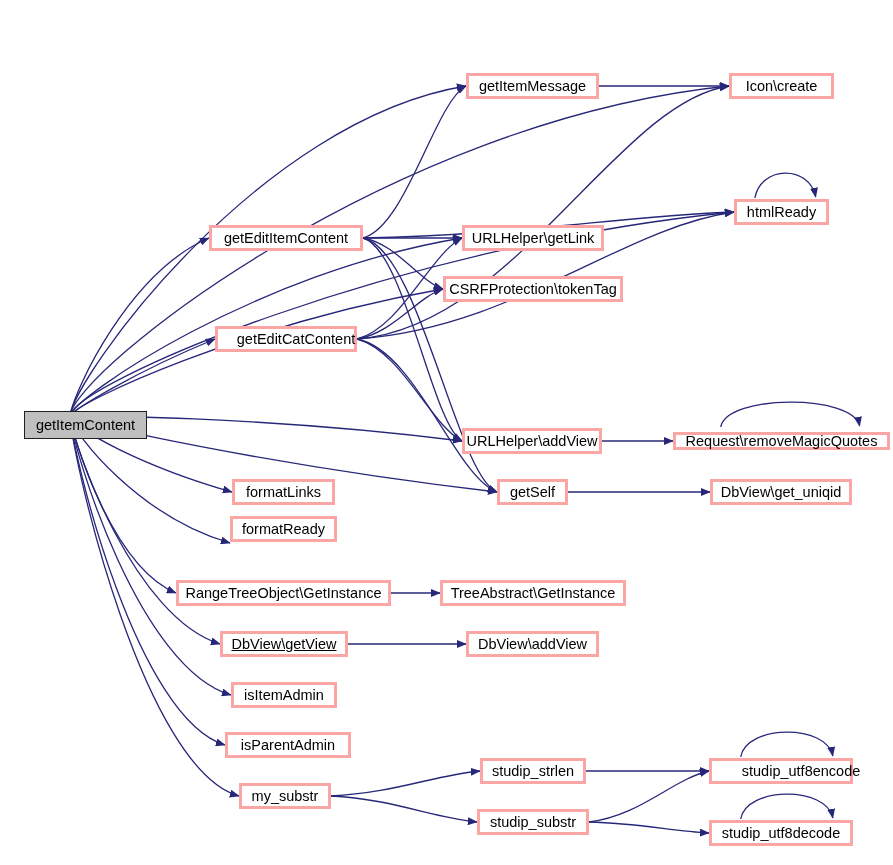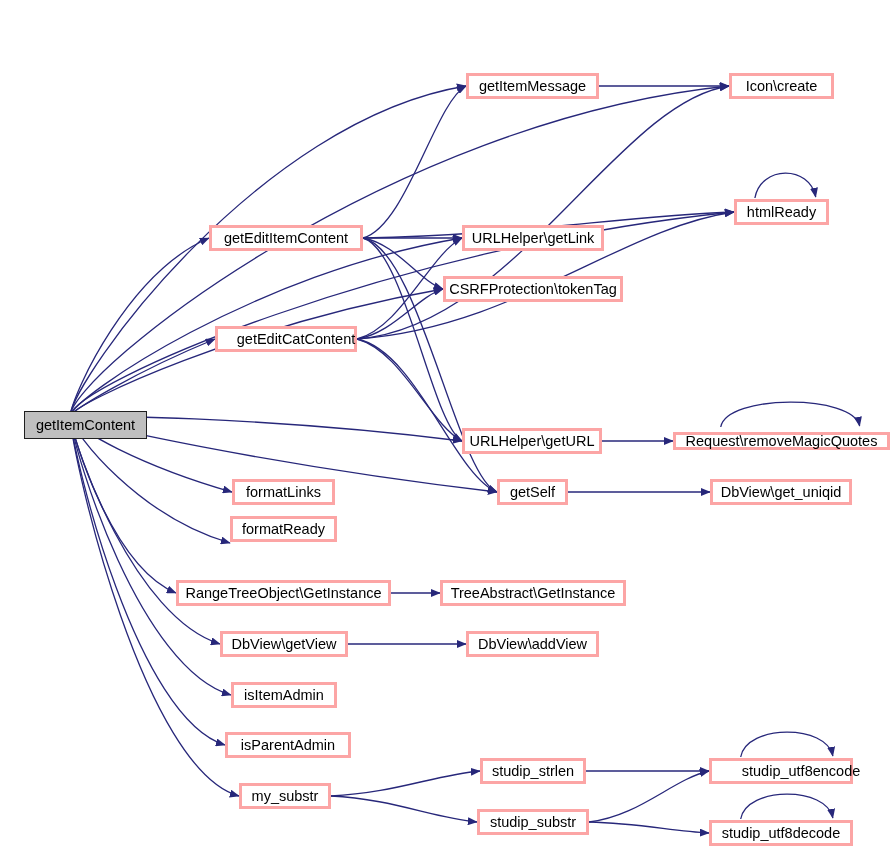--- a/index.html
+++ b/index.html
@@ -87,21 +87,21 @@
       <div class="node" style="left: 462px; top: 225px; width: 142px; height: 26px;">
         <span>URLHelper\getLink</span>
       </div>
       <div class="node" style="left: 443px; top: 276px; width: 180px; height: 26px;">
         <span>CSRFProtection\tokenTag</span>
       </div>
       <div class="node" style="left: 215px; top: 326px; width: 142px; height: 26px; padding-left: 20px;">
         <span>getEditCatContent</span>
       </div>
       <div class="node" style="left: 462px; top: 428px; width: 140px; height: 26px;">
-        <span>URLHelper\getURL</span>
+        <span>URLHelper\addView</span>
       </div>
       <div class="node" style="left: 673px; top: 432px; width: 217px; height: 18px;">
         <span>Request\removeMagicQuotes</span>
       </div>
       <div class="node" style="left: 497px; top: 479px; width: 71px; height: 26px;">
         <span>getSelf</span>
       </div>
       <div class="node" style="left: 710px; top: 479px; width: 142px; height: 26px;">
         <span>DbView\get_uniqid</span>
       </div>
@@ -110,21 +110,21 @@
       </div>
       <div class="node" style="left: 230px; top: 516px; width: 107px; height: 26px; text-align: right;">
         <span>formatReady</span>
       </div>
       <div class="node" style="left: 176px; top: 580px; width: 215px; height: 26px;">
         <span>RangeTreeObject\GetInstance</span>
       </div>
       <div class="node" style="left: 440px; top: 580px; width: 186px; height: 26px;">
         <span>TreeAbstract\GetInstance</span>
       </div>
-      <div class="node" style="left: 220px; top: 631px; width: 128px; height: 26px;">
+      <div class="node" style="left: 220px; top: 631px; width: 128px; height: 26px; text-decoration: underline;">
         <span>DbView\getView</span>
       </div>
       <div class="node" style="left: 466px; top: 631px; width: 133px; height: 26px;">
         <span>DbView\addView</span>
       </div>
       <div class="node" style="left: 231px; top: 682px; width: 106px; height: 26px;">
         <span>isItemAdmin</span>
       </div>
       <div class="node" style="left: 225px; top: 732px; width: 126px; height: 26px;">
         <span>isParentAdmin</span>

